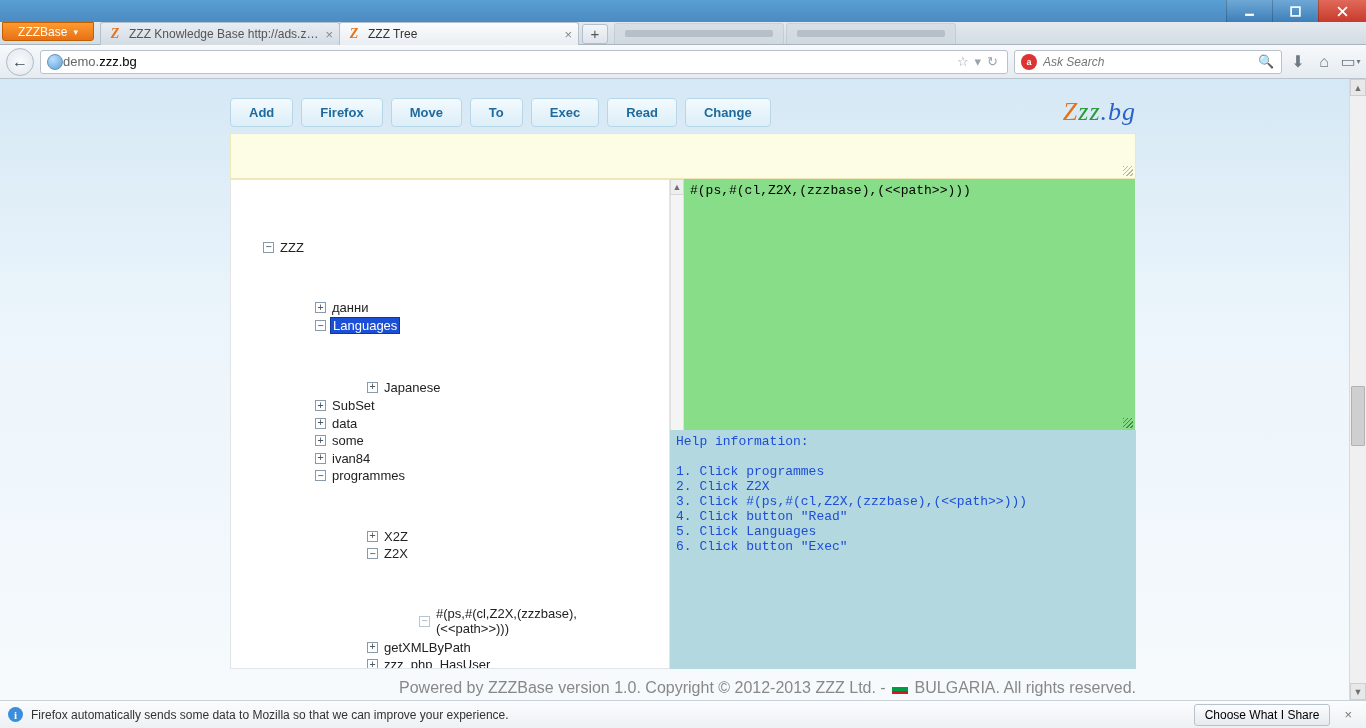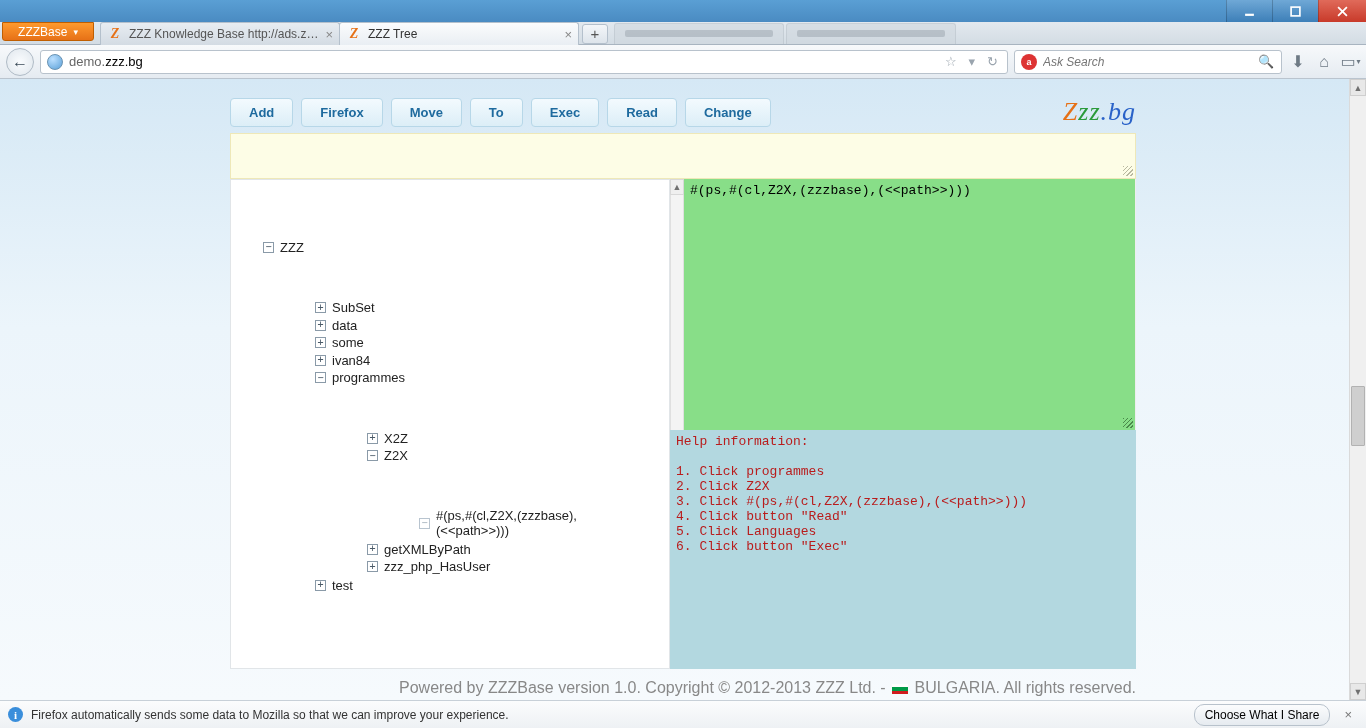--- a/index.html
+++ b/index.html
@@ -22,21 +22,21 @@
 .tab .favicon-z{ color:#e67117; font-weight:bold; font-style:italic; font-family:Georgia,serif; font-size:14px;}
 .tab .label{ flex:1; white-space:nowrap; overflow:hidden; text-overflow:ellipsis;}
 .tab .close-x{ color:#888; font-size:13px; line-height:1;}
 .newtab{ width:26px; height:20px; background:linear-gradient(#f3f6f9,#dde4eb); border:1px solid #b4c0cc; border-radius:3px; display:flex; align-items:center; justify-content:center; margin:0 0 0 4px; align-self:center; color:#555; font-size:15px; line-height:1;}
 .bg-tabs{ display:flex; align-items:flex-end; margin-left:6px; gap:2px;}
 .bg-tab{ height:21px; width:170px; background:#cfd7de; border:1px solid #b4bdc5; border-bottom:none; border-radius:3px 3px 0 0; opacity:.55;}
 .bg-tab .bar{ margin:6px 10px; height:7px; background:#9aa4ad; border-radius:2px;}
 
 .navbar{ height:34px; background:linear-gradient(#f7f9fb,#e5ebf1); border-bottom:1px solid #bac4ce; display:flex; align-items:center; padding:0 6px; gap:6px;}
 .navback{ width:28px; height:28px; border-radius:50%; background:radial-gradient(#fafcfe,#dfe6ec); border:1px solid #b0bbc6; display:flex; align-items:center; justify-content:center; color:#3a4a58; font-size:16px;}
-.urlbar{ flex:1; height:24px; background:#fff; border:1px solid #b8c2cc; border-radius:3px; display:flex; align-items:center; padding:0 6px; gap:6px;}
+.urlbar{ flex:1; height:24px; background:#fff; border:1px solid #b8c2cc; border-radius:3px; display:flex; align-items:center; padding:0 6px; }
 .urlbar .globe{ width:16px; height:16px; border-radius:50%; background:radial-gradient(circle at 35% 30%, #bce0ff, #5aa0d8); border:1px solid #6a93b3;}
 .urlbar .url{ flex:1; font-size:13px; color:#666;}
 .urlbar .url .domain{ color:#000;}
 .urlbar .ico{ color:#9aa4ae; font-size:13px; padding:0 3px;}
 .searchbar{ width:268px; height:24px; background:#fff; border:1px solid #b8c2cc; border-radius:3px; display:flex; align-items:center; padding:0 6px; gap:6px;}
 .searchbar .provider{ width:16px; height:16px; border-radius:50%; background:#d33; display:flex; align-items:center; justify-content:center; color:#fff; font-size:9px; font-weight:bold;}
 .searchbar input{ flex:1; border:none; outline:none; font-style:italic; color:#888; font-size:12px; background:transparent;}
 .searchbar .mag{ color:#7c8792; font-size:13px;}
 .toolico{ width:20px; color:#6e7a85; font-size:16px; text-align:center;}
 .toolico.bm{ position:relative;}
@@ -74,33 +74,33 @@
 .toggle.plus::before{content:"+";}
 .toggle.leaf{ border-color:#b8c4cf; color:#a8b4bf;}
 .node .label{ padding:0 2px;}
 .node.selected .label{ background:#1a4fd6; color:#fff; border:1px solid #0a3a9e;}
 .leaf-text{ white-space:normal; max-width:200px; display:inline-block; vertical-align:top;}
 
 .right-pane{ flex:1; display:flex; flex-direction:column;}
 .right-col{ display:flex;}
 .codebox{ flex:1; background:#88de88; font-family:"Courier New",monospace; font-size:13px; color:#000; padding:4px 6px; height:251px; white-space:pre; position:relative; border-right:1px solid #eee;}
 .codebox .resize-grip{ background:repeating-linear-gradient(135deg,#4a8a4a 0,#4a8a4a 1px,transparent 1px,transparent 3px);}
-.helpbox{ background:#b3d8e0; font-family:"Courier New",monospace; font-size:13px; color:#b91c1c; padding:4px 6px; height:239px; white-space:pre;}
+.helpbox{ background:#b3d8e0; font-family:"Courier New",monospace; font-size:13px; color:#1d4ed8; padding:4px 6px; height:239px; white-space:pre;}
 .scroll-col{ width:14px; display:flex; flex-direction:column;}
 .scroll-btn{ height:16px; background:#efefef; border:1px solid #d8d8d8; color:#707070; font-size:9px; display:flex; align-items:center; justify-content:center;}
 .scroll-track{ flex:1; background:#f4f4f4; border-left:1px solid #e0e0e0; border-right:1px solid #e0e0e0;}
 
 .footer{ text-align:right; font-size:16px; color:#888; padding:10px 0 6px;}
 .footer .flag{ display:inline-block; width:16px; height:10px; background:linear-gradient(#fff 33%,#009b48 33%,#009b48 66%,#d01c1f 66%); vertical-align:middle; margin:0 2px;}
 
 
 .notif{ position:absolute; left:0; right:0; bottom:0; height:28px; background:linear-gradient(#fbfcfd,#eef1f4); border-top:1px solid #c8d0d8; display:flex; align-items:center; padding:0 8px; gap:8px; font-size:12px; color:#333;}
 .notif .info-ico{ width:15px; height:15px; border-radius:50%; background:#3a8edb; color:#fff; display:flex; align-items:center; justify-content:center; font-size:11px; font-weight:bold; font-family:Georgia,serif;}
 .notif .spacer{flex:1;}
-.notif .share-btn{ background:linear-gradient(#fbfcfd,#e6ebf0); border:1px solid #b8c2cc; border-radius:10px; padding:3px 10px; font-size:12px; cursor:pointer;}
+.notif .share-btn{ background:linear-gradient(#fbfcfd,#e6ebf0); border:1px solid #b8c2cc; border-radius:3px; padding:3px 10px; font-size:12px; cursor:pointer;}
 .notif .dismiss{ color:#777; font-size:13px; padding:0 6px; cursor:pointer;}
 
 
 .main-scroll{ position:absolute; top:79px; bottom:28px; right:0; width:17px; background:#f0f0f0; border-left:1px solid #dadada;}
 .main-scroll .sbtn{ height:17px; background:#e8e8e8; border:1px solid #cfcfcf; color:#707070; font-size:9px; display:flex; align-items:center; justify-content:center;}
 .main-scroll .strack{ position:absolute; top:17px; bottom:17px; left:0; right:0;}
 .main-scroll .sthumb{ position:absolute; top:290px; height:60px; left:1px; right:1px; background:#cfcfcf; border:1px solid #b2b2b2; border-radius:1px;}
 .main-scroll .sbtn.bottom{ position:absolute; bottom:0; left:0; right:0;}
 </style>
 </head>
@@ -193,20 +193,36 @@
 
   <div class="workspace">
     <div class="tree-pane">
       <ul class="tree">
         <li>
           <span class="node">
                   <span class="toggle minus"></span>
                   <span class="label">ZZZ</span>
                 </span>
           <ul>
+            <li><span class="node">
+                      <span class="toggle plus"></span>
+                      <span class="label">данни</span>
+                    </span></li>
+            <li>
+              <span class="node selected">
+                      <span class="toggle minus"></span>
+                      <span class="label">Languages</span>
+                    </span>
+              <ul>
+                <li><span class="node">
+                          <span class="toggle plus"></span>
+                          <span class="label">Japanese</span>
+                        </span></li>
+              </ul>
+            </li>
             <li><span class="node">
                       <span class="toggle plus"></span>
                       <span class="label">SubSet</span>
                     </span></li>
             <li><span class="node">
                       <span class="toggle plus"></span>
                       <span class="label">data</span>
                     </span></li>
             <li><span class="node">
                       <span class="toggle plus"></span>

